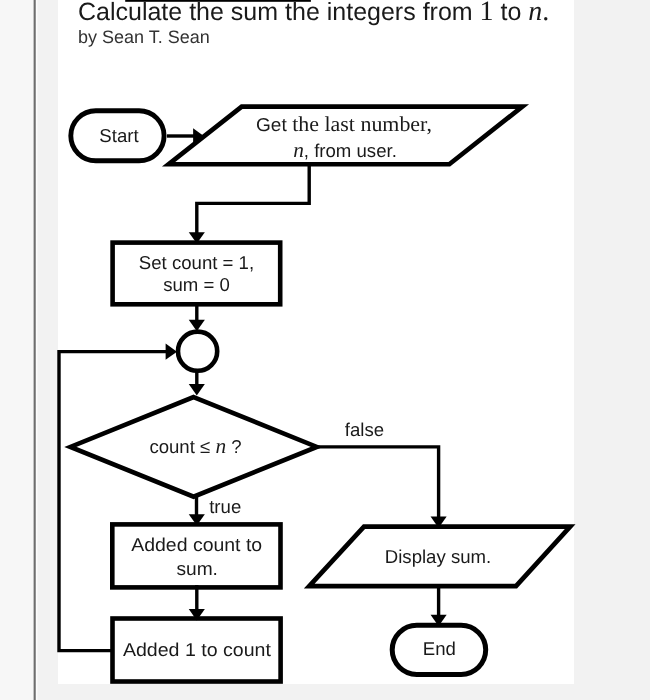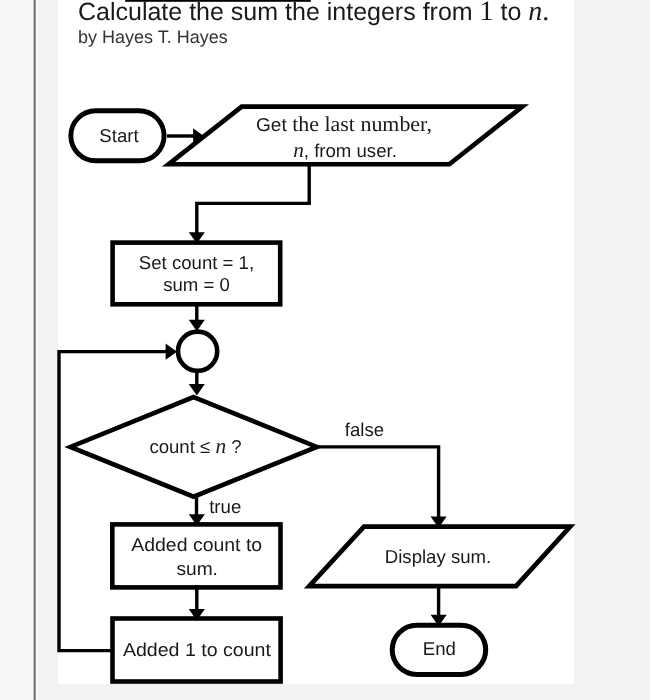--- a/index.html
+++ b/index.html
@@ -19,21 +19,21 @@
 </style>
 </head>
 <body>
 
 <div id="root">
   <div class="leftpane"></div>
   <div class="leftpane2"></div>
   <div class="railline"></div>
   <div class="page"></div>
   <div class="title"><span>Calculate the sum the integers from </span><span class="ser">1</span><span> to </span><span class="it">n</span><span class="ser">.</span></div>
-  <div class="byline">by Hayes T. Hayes</div>
+  <div class="byline">by Sean T. Sean</div>
   <svg width="650" height="700" shape-rendering="geometricPrecision">
     <g fill="none" stroke="#000" stroke-width="4" stroke-linejoin="miter" stroke-linecap="butt">
 
       <rect x="125.2" y="-6" width="185.7" height="7.8" fill="#000" stroke="none"></rect>
 
       <rect x="70.8" y="110.8" width="93.3" height="50" rx="25" ry="25" fill="#fff" stroke="#000" stroke-width="4.9"></rect>
 
       <path d="M241.7 106.6 L522.3 106.6 L449.3 164.25 L168.7 164.25 Z" fill="#fff" stroke="#000" stroke-width="4.7"></path>
 
       <rect x="112.6" y="242.6" width="167.6" height="61.7" fill="#fff" stroke="#000" stroke-width="4.6"></rect>

